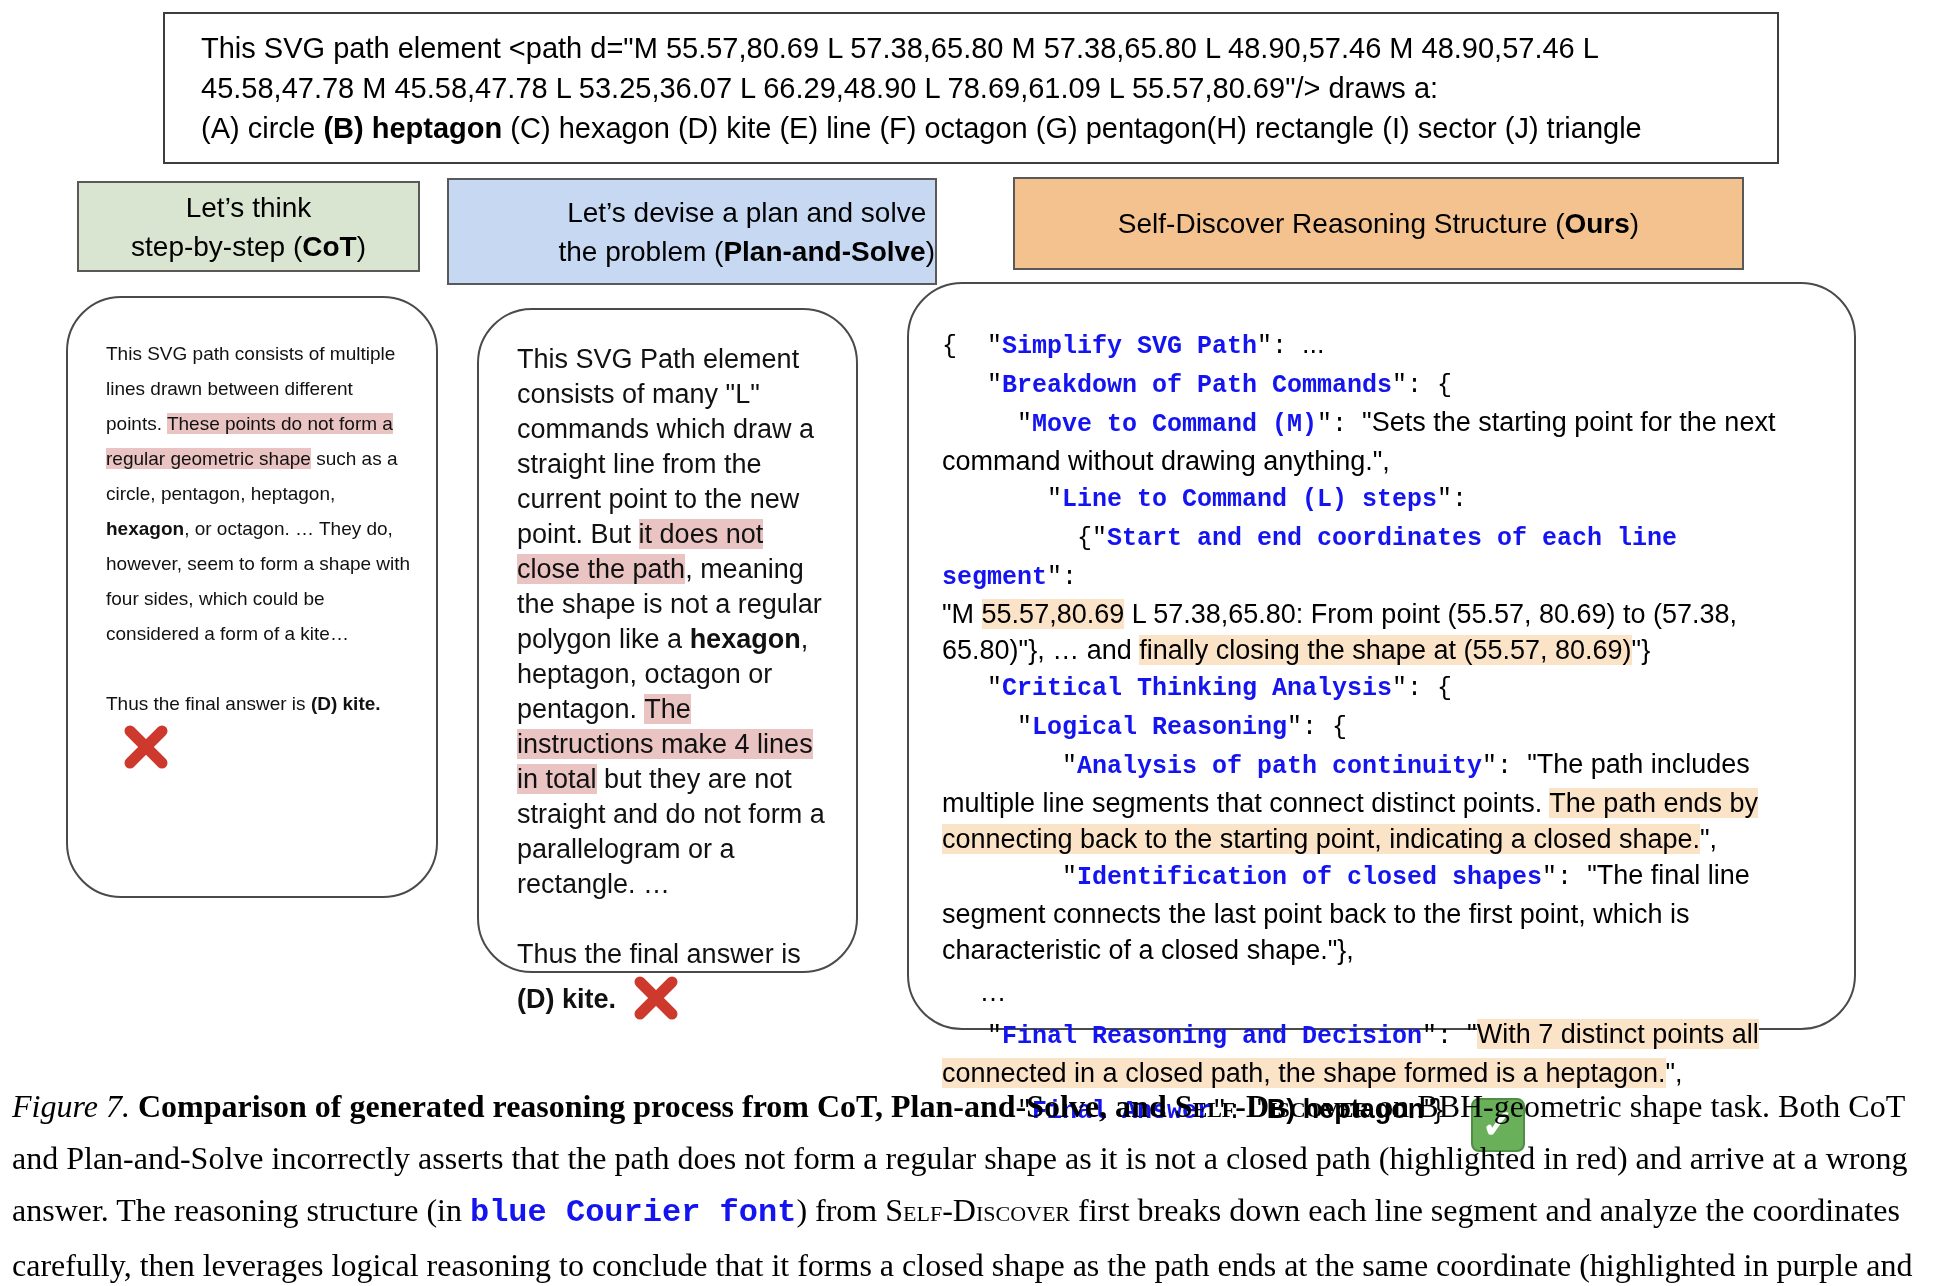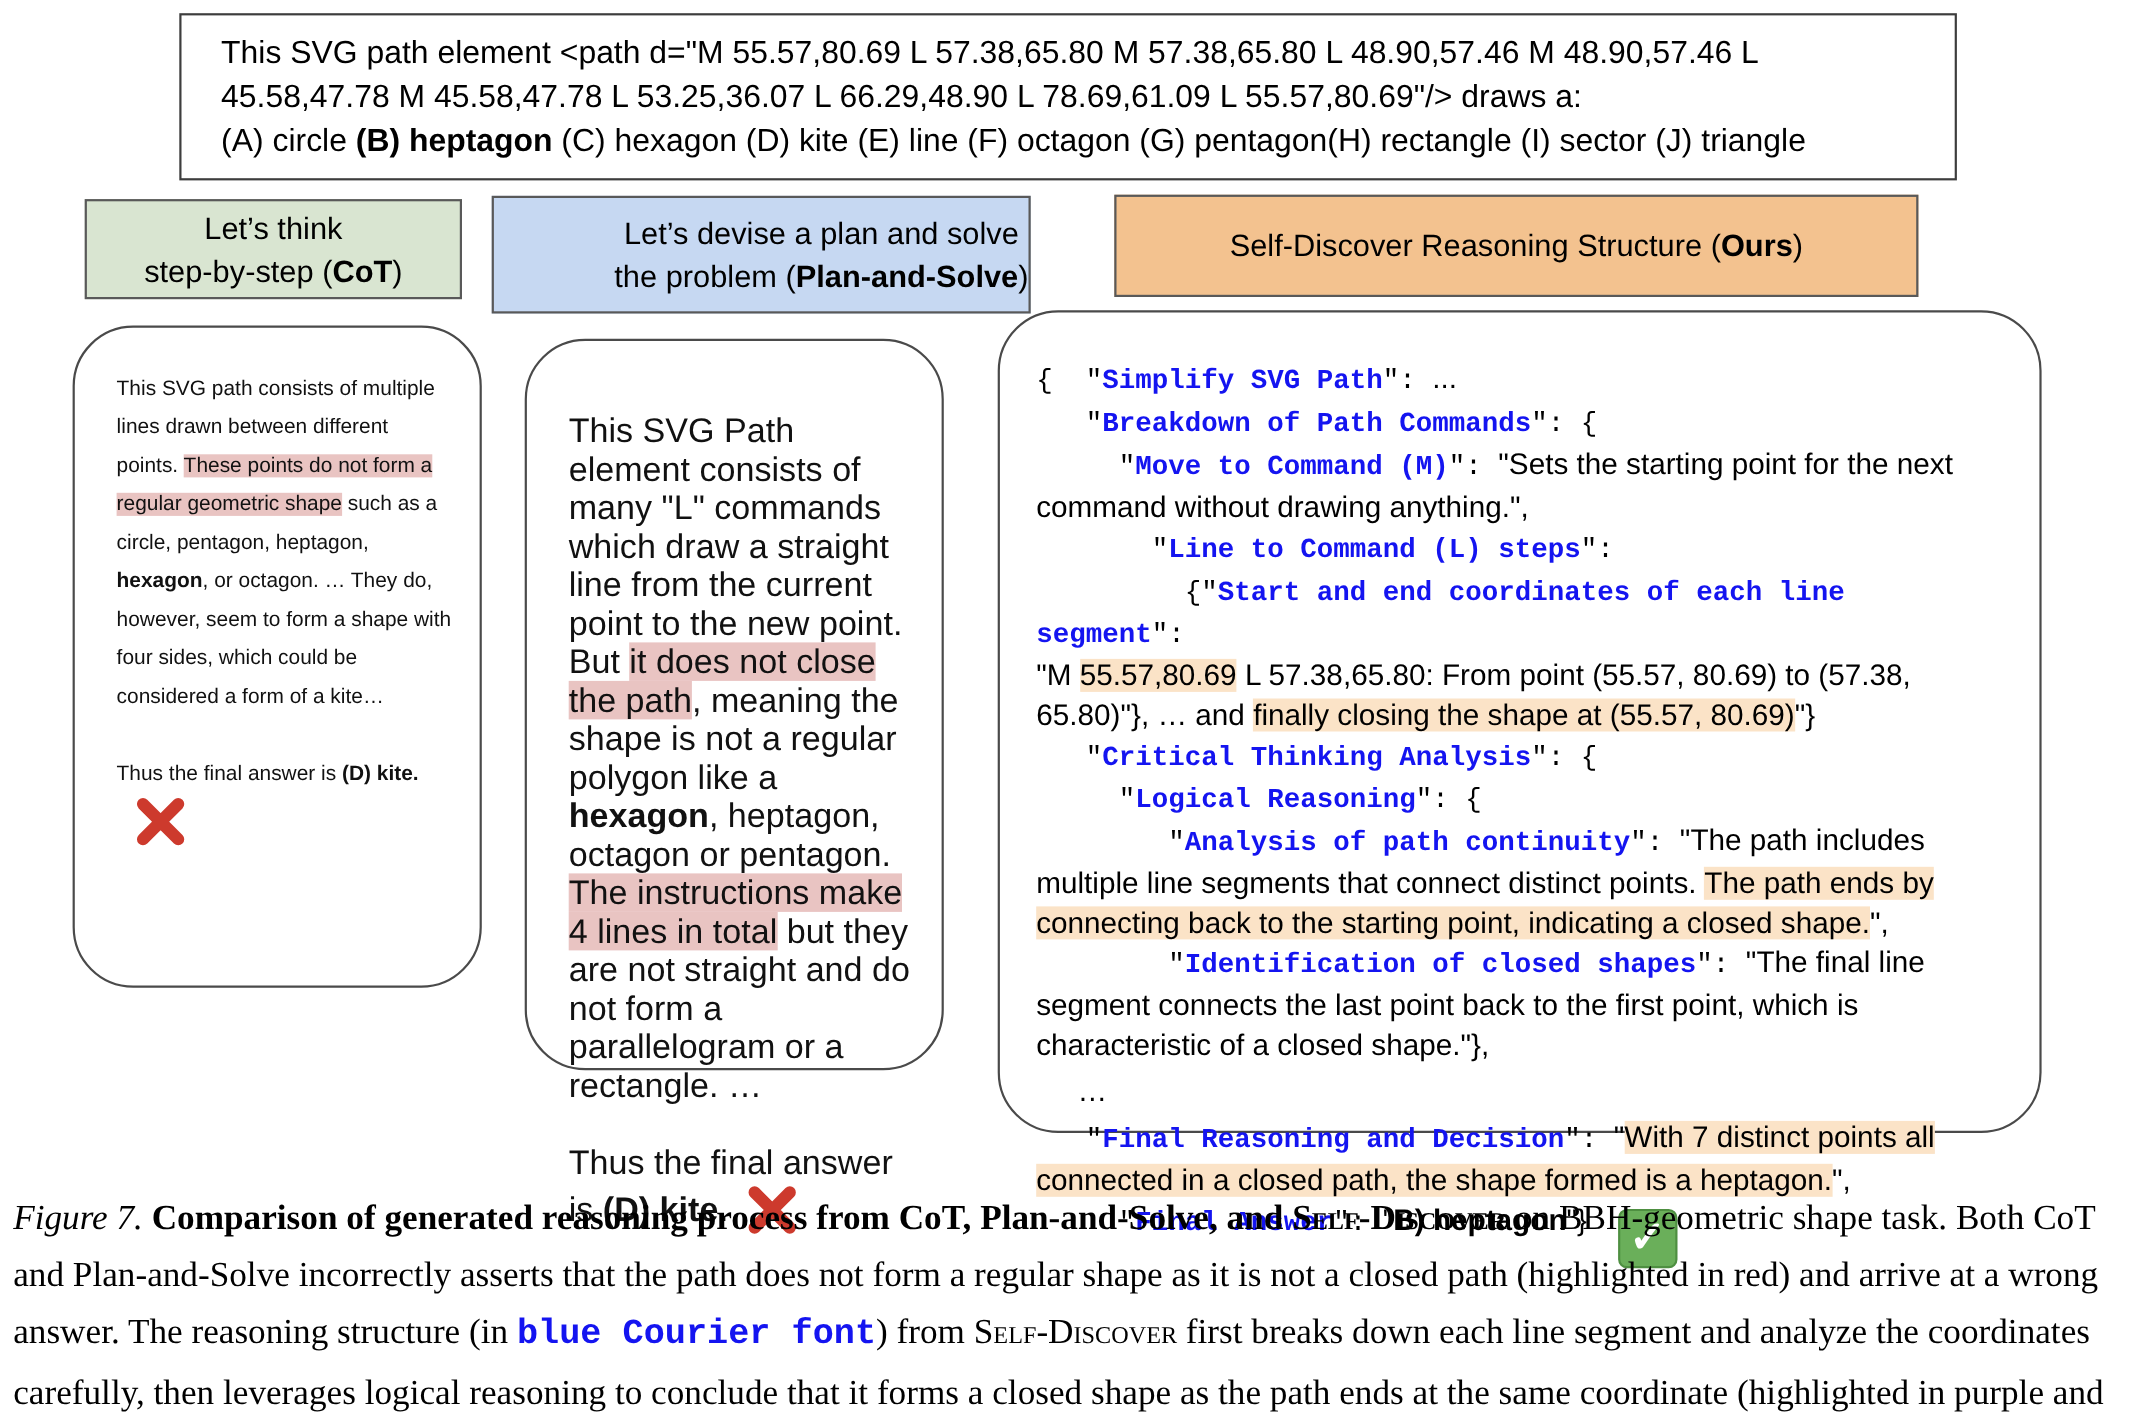--- a/index.html
+++ b/index.html
@@ -17,22 +17,22 @@
     font-size:28px;line-height:39px;color:#000;}
   #hdr-cot{left:77px;top:181px;width:343px;height:91px;background:#d9e5d1;}
   #hdr-ps{left:447px;top:178px;width:490px;height:107px;background:#c6d8f2;justify-content:flex-end;}
   #hdr-ours{left:1013px;top:177px;width:731px;height:93px;background:#f3c28f;align-items:center;}
 
   
   .rbox{position:absolute;box-sizing:border-box;border:2px solid #4a4a4a;
     border-radius:55px;background:#fff;}
   #cot-box{left:66px;top:296px;width:372px;height:602px;padding:38px 24px 0 38px;
     font-size:19px;line-height:35px;}
-  #ps-box{left:477px;top:308px;width:381px;height:665px;padding:64px 24px 0 38px;
-    font-size:31px;line-height:35px;}
+  #ps-box{left:477px;top:308px;width:381px;height:665px;padding:32px 24px 0 38px;
+    font-size:27px;line-height:35px;}
   #sd-box{left:907px;top:282px;width:949px;height:748px;padding:42px 34px 0 33px;
     font-size:27px;line-height:36px;}
   .para2{margin-top:35px;}
 
   
   .sp{}
   .sb{font-weight:bold;}
   .sr{background:#e9c4c2;}
   .si{font-style:italic;}
   .sm{font-family:"Liberation Mono",monospace;font-size:25px;color:#000;}

